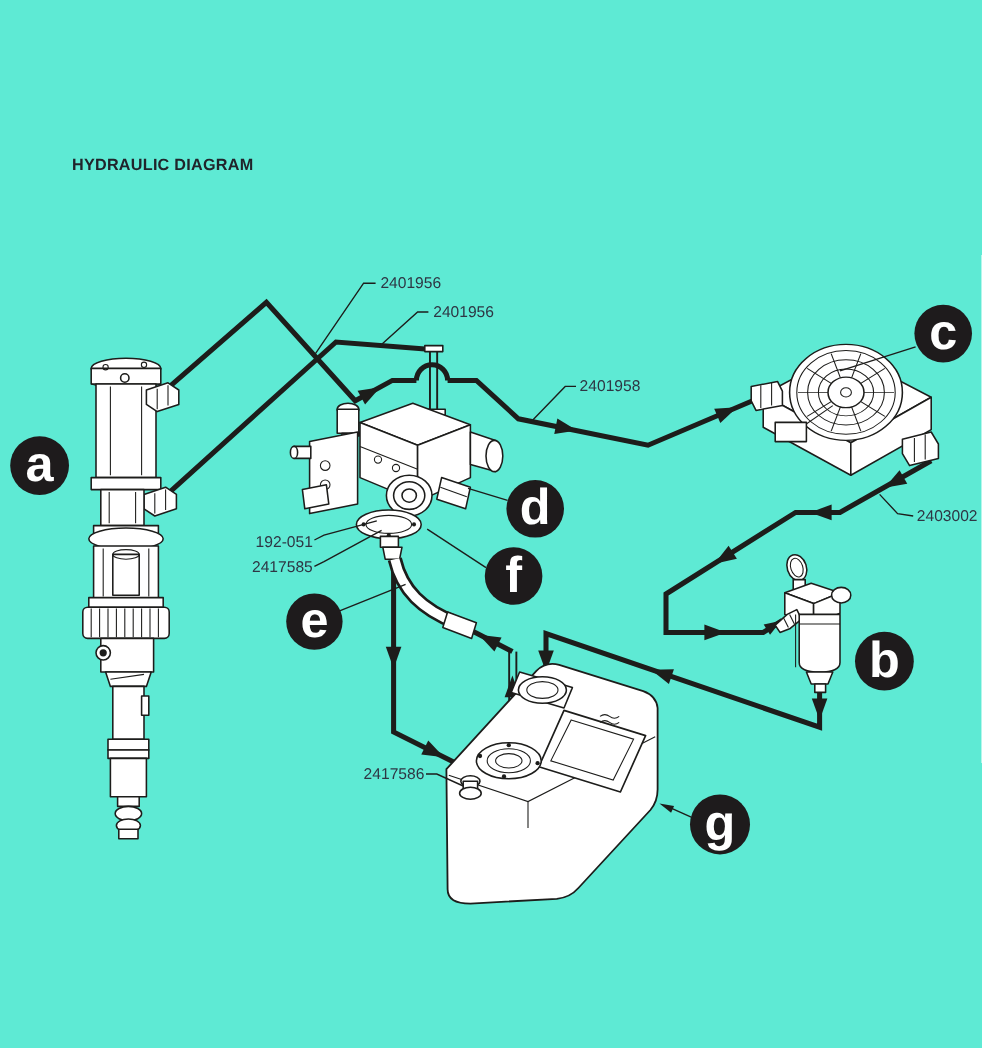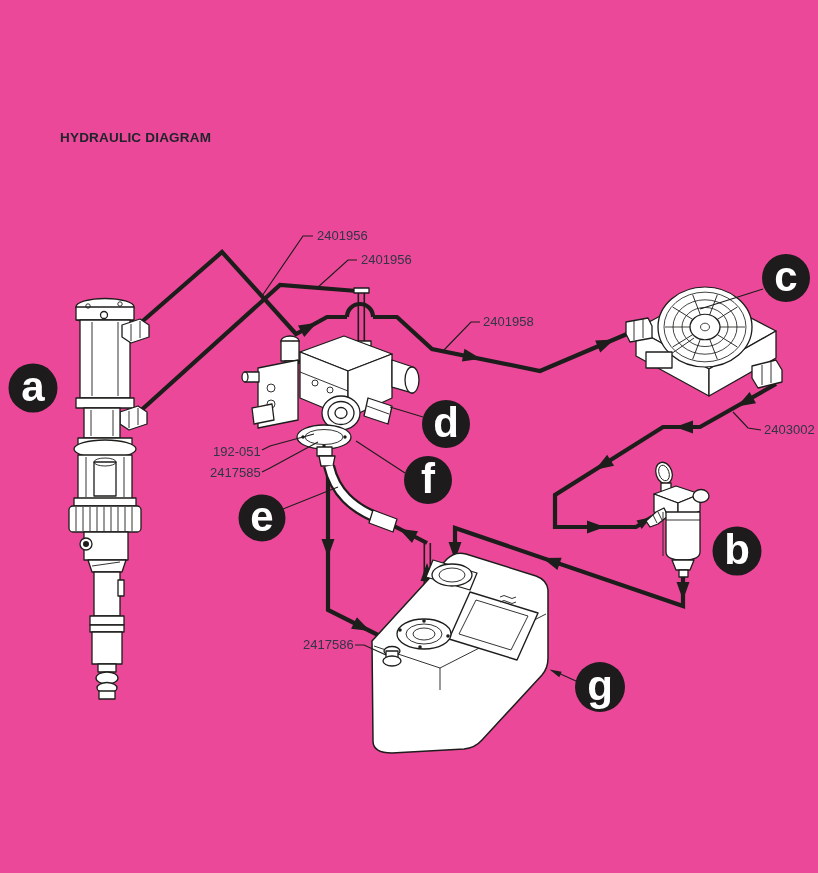--- a/index.html
+++ b/index.html
@@ -1,16 +1,16 @@
 <!DOCTYPE html>
 <html><head>
 <meta charset="utf-8">
 <style>
   html,body{margin:0;padding:0;background:#ffffff;}
-  .stage{position:relative;width:818px;height:873px;background:#ec4899;overflow:hidden;
+  .stage{position:relative;width:818px;height:873px;background:#5eead4;overflow:hidden;
          font-family:"Liberation Sans","DejaVu Sans",sans-serif;text-align:right;}
   svg{position:absolute;left:0;top:0;}
   .title-text{font-family:"Liberation Sans","DejaVu Sans",sans-serif;font-weight:bold;
               font-size:13.5px;fill:#20242b;letter-spacing:0.2px;}
   .part-label{font-family:"Liberation Sans","DejaVu Sans",sans-serif;font-size:13px;fill:#2e3644;}
   .callout-letter{font-family:"Liberation Sans","DejaVu Sans",sans-serif;font-weight:bold;
                   font-size:42px;fill:#ffffff;text-anchor:middle;}
   .comp{fill:#ffffff;stroke:#1d1d1b;stroke-width:1.3;stroke-linejoin:round;}
   .comp-thin{fill:none;stroke:#1d1d1b;stroke-width:0.9;}
   .hline{fill:none;stroke:#1d1d1b;stroke-width:4.2;stroke-linejoin:miter;}

